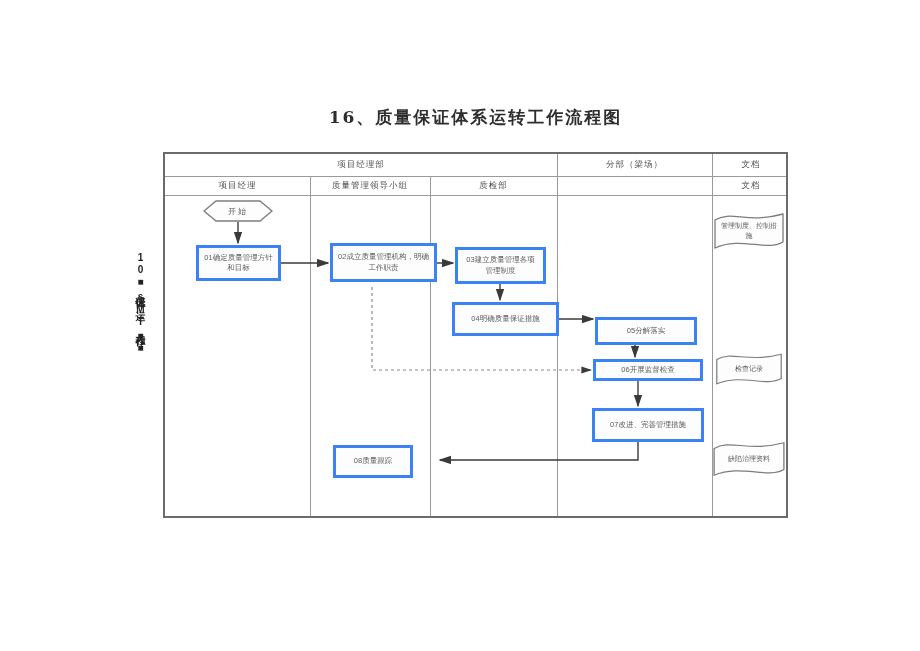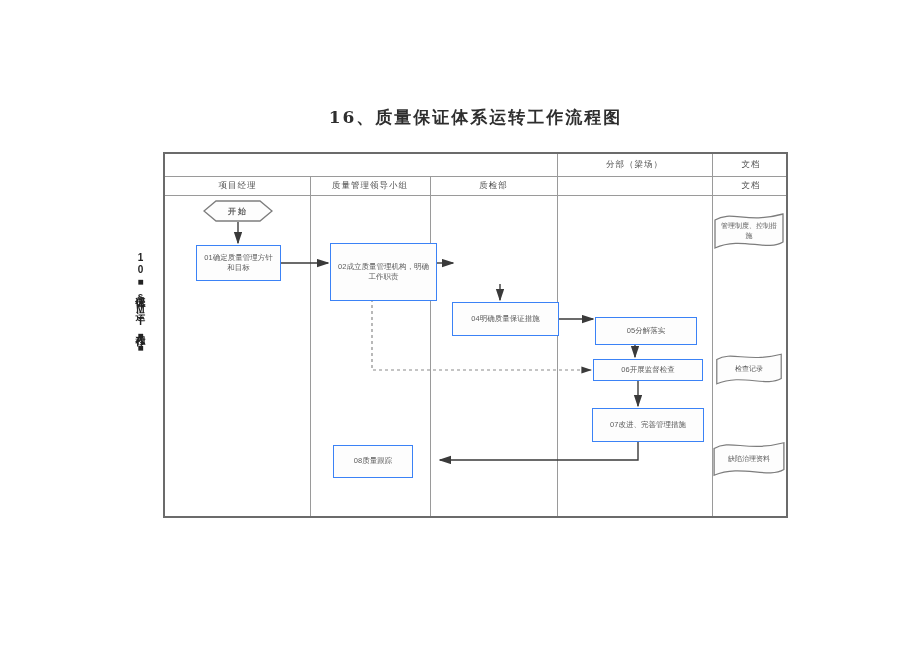--- a/index.html
+++ b/index.html
@@ -24,31 +24,31 @@
   }
   .hline,.vline{position:absolute;background:#9a9a9a;}
   .hline{height:1px;left:0;right:0;}
   .vline{width:1px;}
   .hdr{
     position:absolute;display:flex;align-items:center;justify-content:center;
     font-size:8.5px;color:#4e4e4e;letter-spacing:1px;
   }
   
   .shape-box{
-    position:absolute;border:1px solid #3b82f6;background:#fdfdfd;
+    position:absolute;border:3px solid #3b82f6;background:#fdfdfd;
     display:flex;align-items:center;justify-content:center;text-align:center;
     font-size:7.5px;color:#5c5c5c;line-height:1.4;box-sizing:border-box;
     padding:2px 5px;z-index:3;
   }
   .start-shape{
     position:absolute;display:flex;align-items:center;justify-content:center;
     z-index:3;font-size:8px;color:#5c5c5c;
   }
   .start-shape svg{position:absolute;inset:0;}
-  .start-shape .lbl{position:relative;z-index:1;letter-spacing:2px;font-weight:bold;}
+  .start-shape .lbl{position:relative;z-index:1;letter-spacing:2px;}
   .doc-shape{
     position:absolute;display:flex;align-items:center;justify-content:center;
     text-align:center;font-size:7px;color:#5c5c5c;line-height:1.4;z-index:3;
     padding:0 7px;box-sizing:border-box;
   }
   .doc-shape svg{position:absolute;inset:0;}
   .doc-shape .lbl{position:relative;z-index:1;}
   .connectors{position:absolute;left:0;top:0;z-index:2;pointer-events:none;}
 </style>
 </head>
@@ -63,20 +63,21 @@
   <div class="lane-table">
 
     <div class="hline" style="top:22px"></div>
     <div class="hline" style="top:41px"></div>
 
     <div class="vline" style="left:145px;top:22px;bottom:0"></div>
     <div class="vline" style="left:265px;top:22px;bottom:0"></div>
     <div class="vline" style="left:392px;top:0;bottom:0"></div>
     <div class="vline" style="left:547px;top:0;bottom:0"></div>
 
+    <div class="hdr" style="left:0;top:0;width:392px;height:22px">项目经理部</div>
     <div class="hdr" style="left:392px;top:0;width:155px;height:22px">分部（梁场）</div>
     <div class="hdr" style="left:547px;top:0;width:78px;height:22px">文档</div>
 
     <div class="hdr" style="left:0;top:22px;width:145px;height:19px">项目经理</div>
     <div class="hdr" style="left:145px;top:22px;width:120px;height:19px">质量管理领导小组</div>
     <div class="hdr" style="left:265px;top:22px;width:127px;height:19px">质检部</div>
     <div class="hdr" style="left:392px;top:22px;width:155px;height:19px"></div>
     <div class="hdr" style="left:547px;top:22px;width:78px;height:19px">文档</div>
   </div>
 
@@ -98,21 +99,22 @@
   </svg>
 
   <div class="start-shape" style="left:203px;top:200px;width:70px;height:22px">
     <svg width="70" height="22" viewBox="0 0 70 22" preserveAspectRatio="none">
       <polygon points="13,1 57,1 69,11 57,21 13,21 1,11" fill="#fdfdfd" stroke="#7d7d7d" stroke-width="1.3"></polygon>
     </svg>
     <span class="lbl">开始</span>
   </div>
 
   <div class="shape-box" style="left:196px;top:245px;width:85px;height:36px">01确定质量管理方针和目标</div>
-  <div class="shape-box" style="left:330px;top:243px;width:107px;height:58px">02成立质量管理机构，明确工作职责</div>
+  <div class="shape-box" style="left:330px;top:243px;width:107px;height:39px">02成立质量管理机构，明确工作职责</div>
+  <div class="shape-box" style="left:455px;top:247px;width:91px;height:37px">03建立质量管理各项管理制度</div>
   <div class="shape-box" style="left:452px;top:302px;width:107px;height:34px">04明确质量保证措施</div>
   <div class="shape-box" style="left:595px;top:317px;width:102px;height:28px">05分解落实</div>
   <div class="shape-box" style="left:593px;top:359px;width:110px;height:22px">06开展监督检查</div>
   <div class="shape-box" style="left:592px;top:408px;width:112px;height:34px">07改进、完善管理措施</div>
   <div class="shape-box" style="left:333px;top:445px;width:80px;height:33px">08质量跟踪</div>
 
   <div class="doc-shape" style="left:711px;top:208px;width:76px;height:46px">
     <svg viewBox="0 0 76 46" width="76" height="46" preserveAspectRatio="none">
       <path d="M4,12 C20,2 36,16 72,6 L72,34 C56,44 30,28 4,40 Z" fill="#fdfdfd" stroke="#7d7d7d" stroke-width="1.3"></path>
     </svg>

